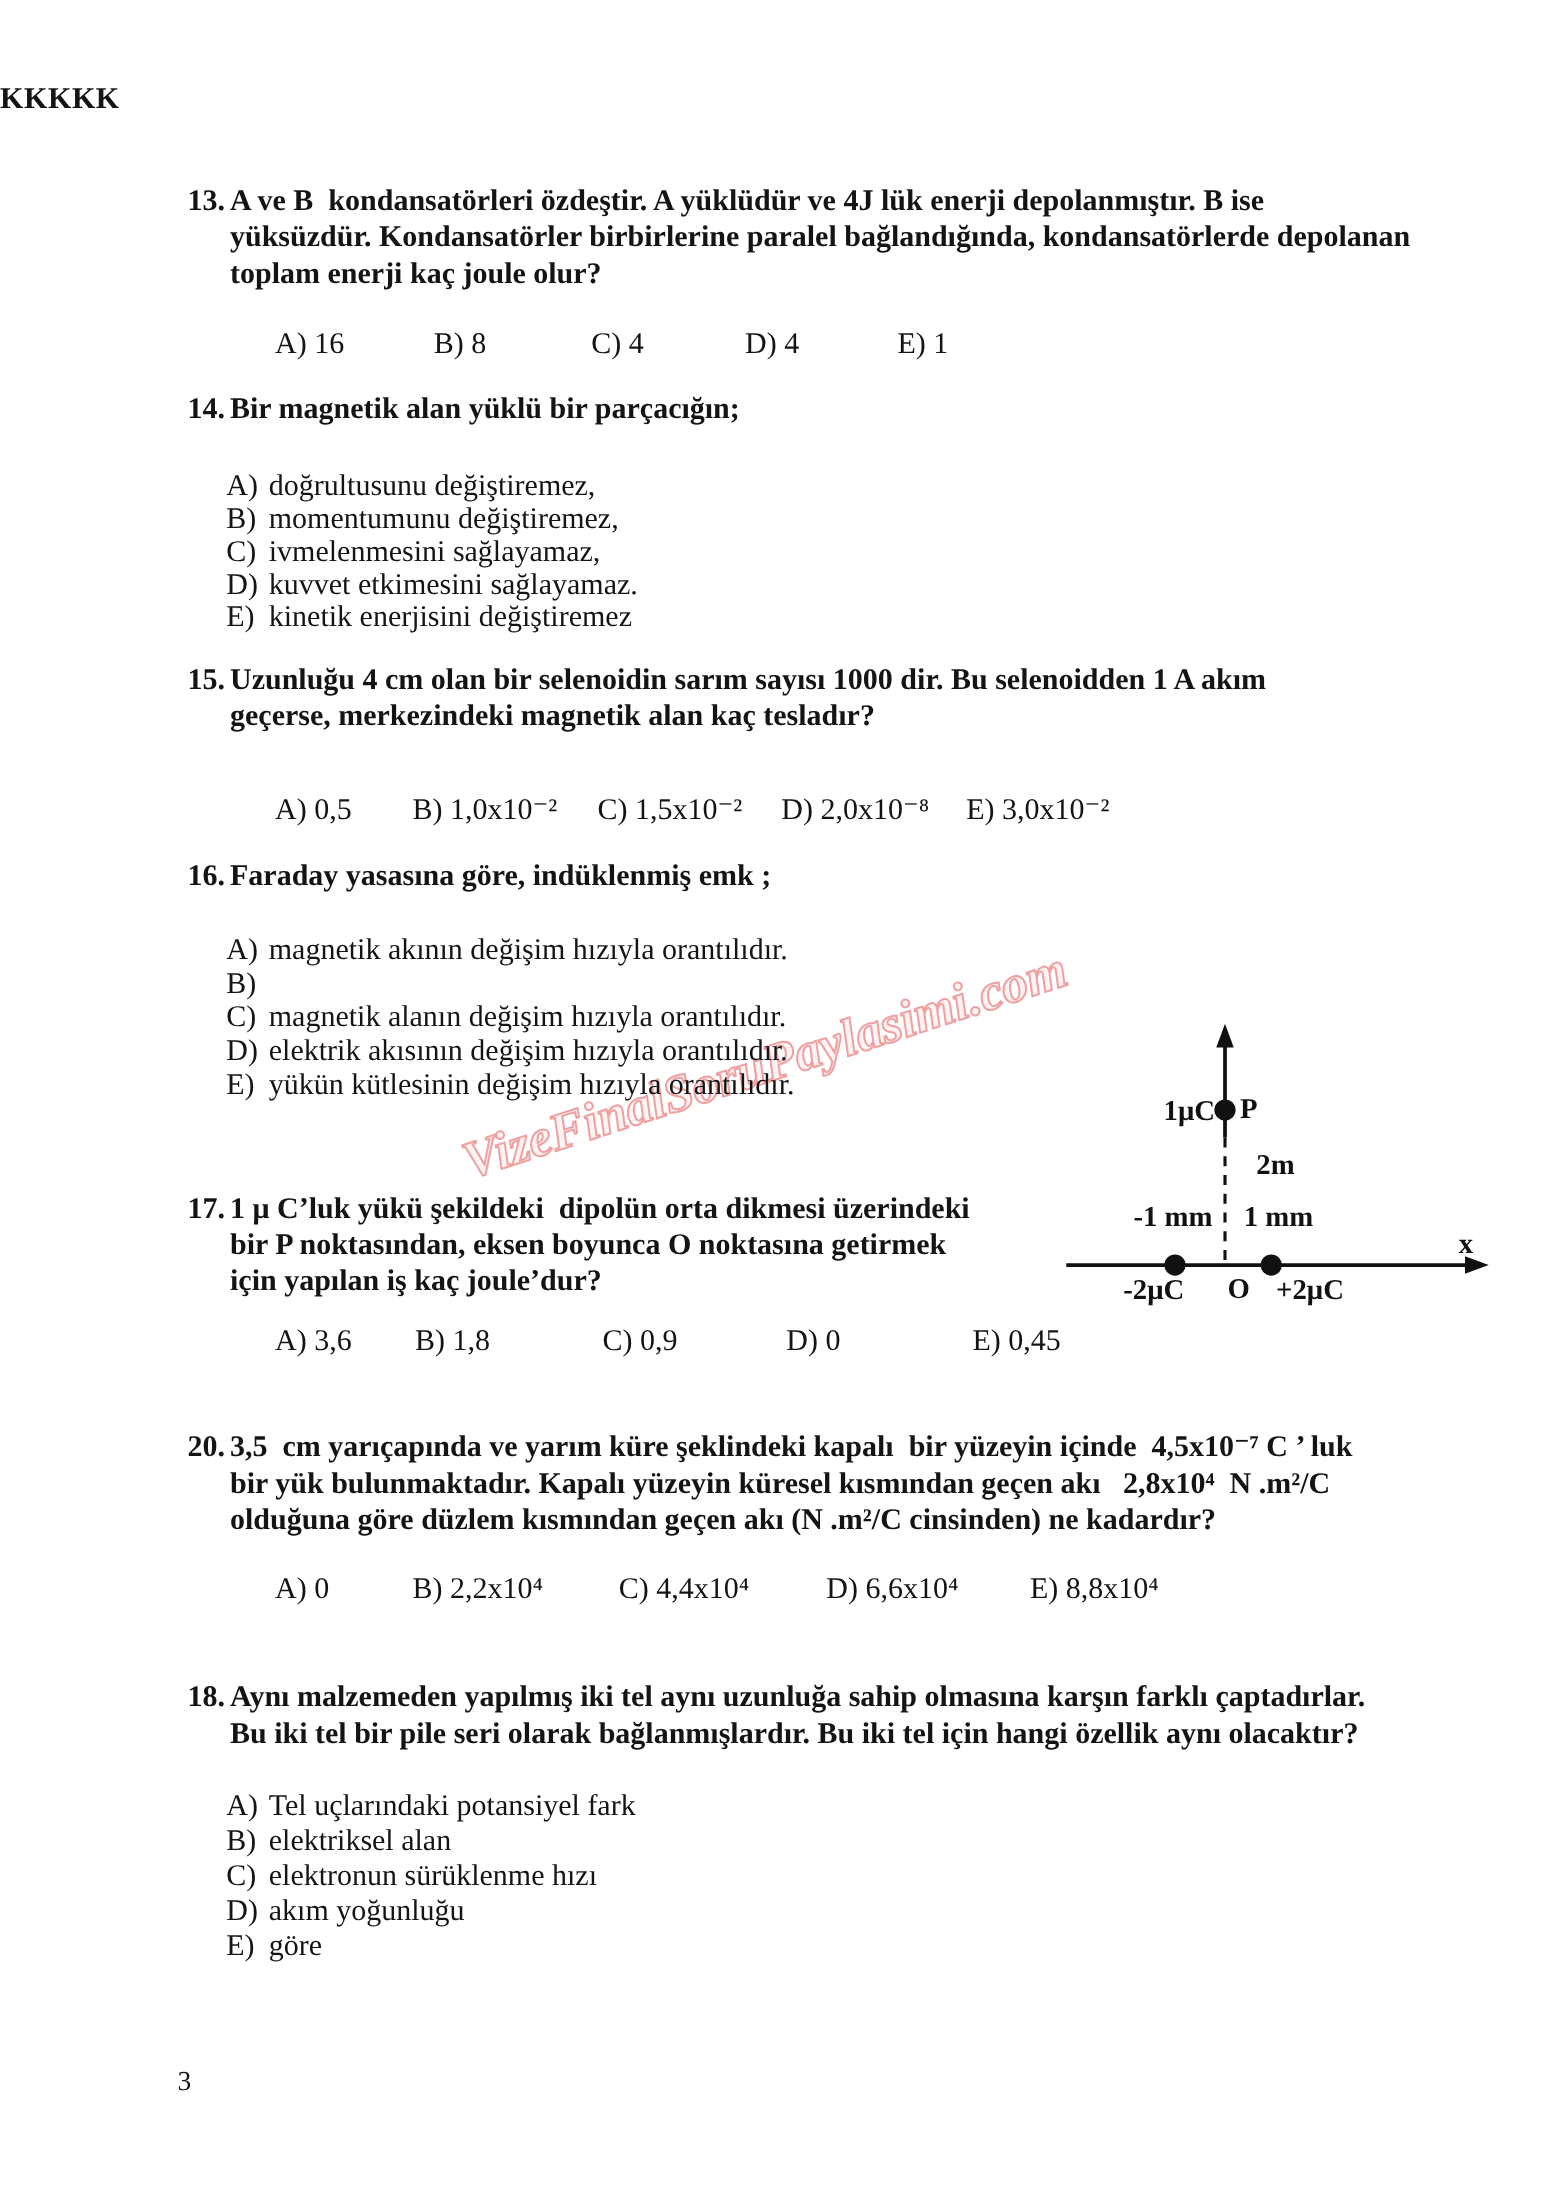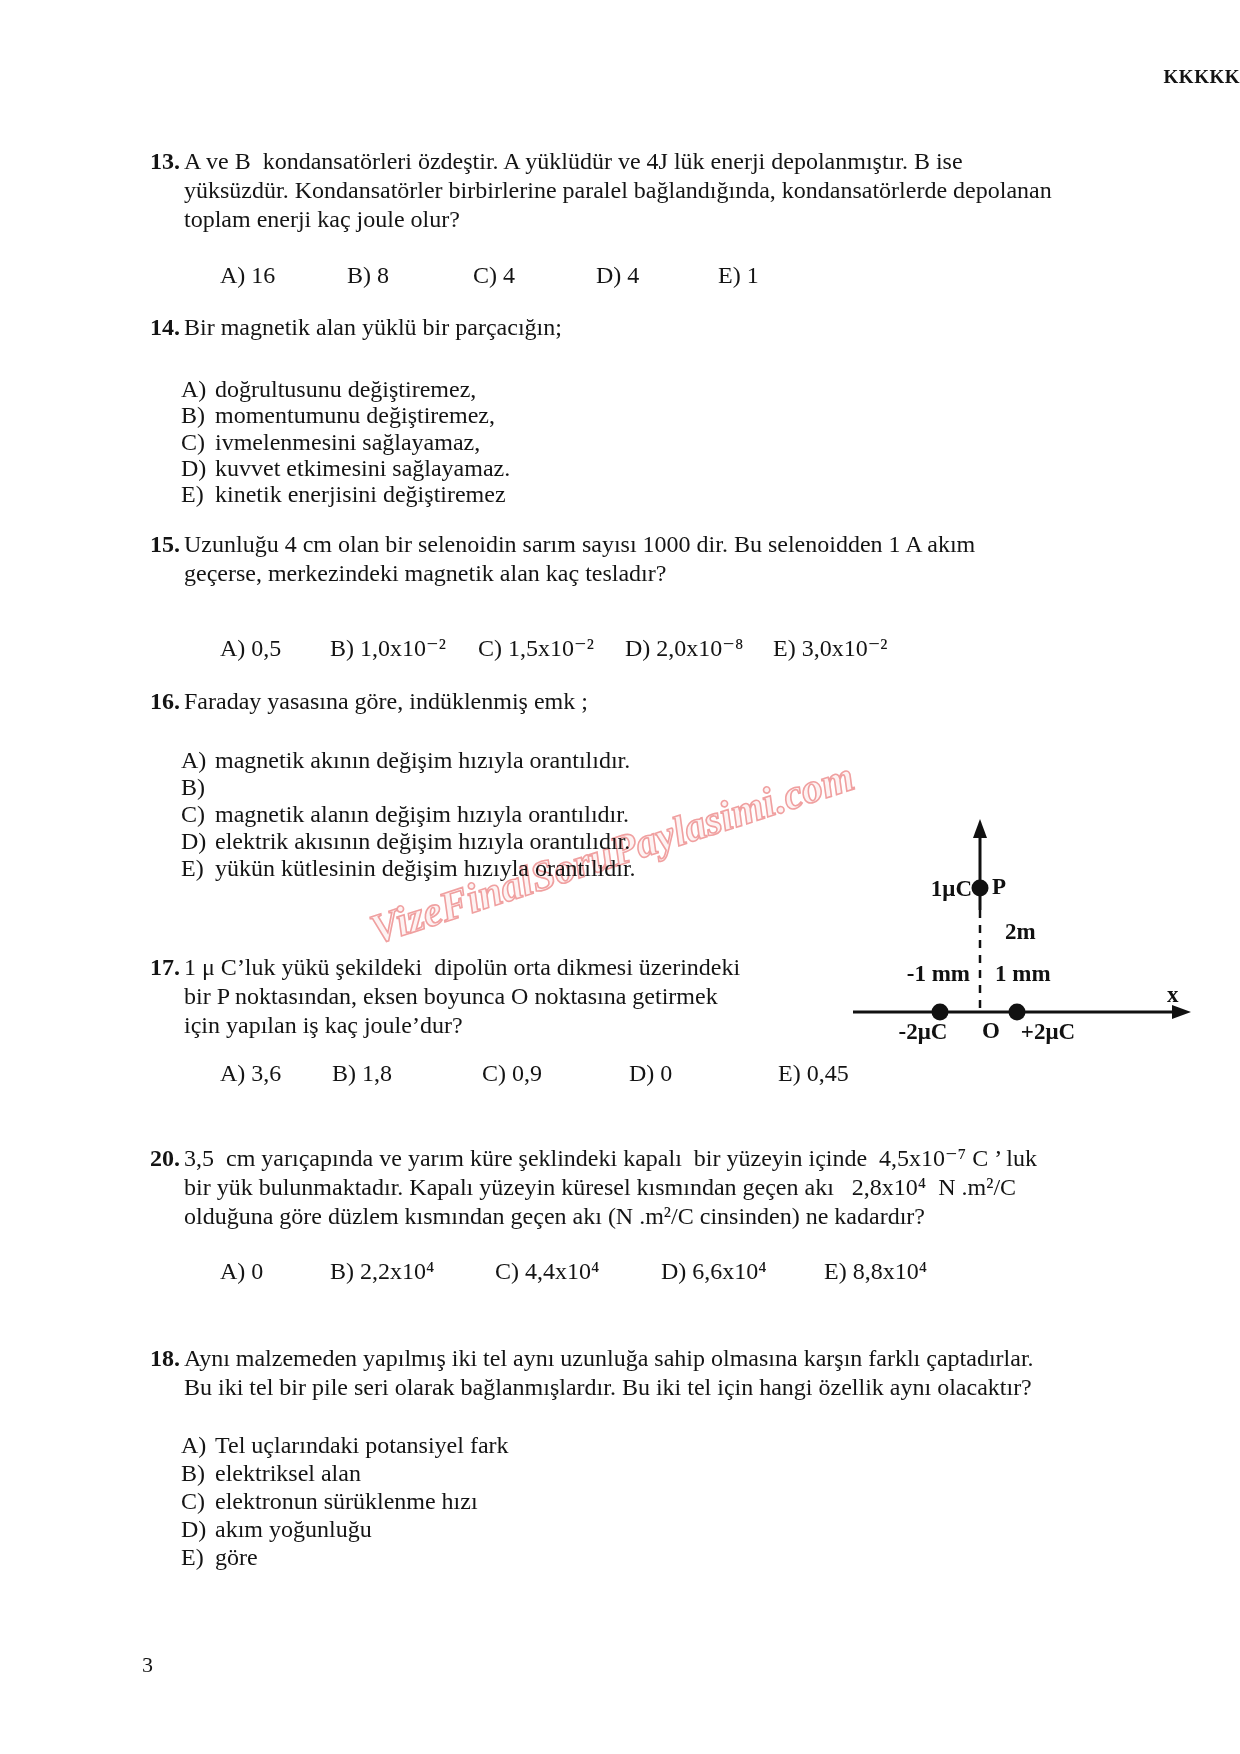--- a/index.html
+++ b/index.html
@@ -6,30 +6,30 @@
   html,body { background:#ffffff; }
   body {
     width:1240px; height:1754px; position:relative;
     font-family:"Liberation Serif","DejaVu Serif",serif;
     color:#141414;
   }
   .page { position:absolute; left:0; top:0; width:1240px; height:1754px; overflow:hidden; background:#fff; }
 
   .hdr {
     position:absolute; top:66px; left:0; width:100%;
-    text-align:right; font-size:19px; font-weight:bold; letter-spacing:.5px;
+    text-align:left; font-size:24px; font-weight:bold; letter-spacing:.5px;
   }
 
   .q {
     position:absolute; left:150px; width:1030px;
     font-size:24px; line-height:29px;
     padding-left:34px; text-indent:-34px;
   }
   .q .qnum { display:inline-block; width:34px; text-indent:0;font-weight:bold; }
-  .q .qtext { white-space:pre-wrap; }
+  .q .qtext { white-space:pre-wrap;font-weight:bold; }
 
   .opts { position:absolute; left:184px; font-size:24px; line-height:29px; display:flex;margin-left:36px; }
   .opts .opt { display:inline-block; flex:none; }
 
   .optlist { position:absolute; left:181px; font-size:24px; }
   .optlist .row { display:flex; }
   .optlist .letter { width:34px; flex:none; }
 
   .watermark {
     position:absolute; left:365px; top:910px;

